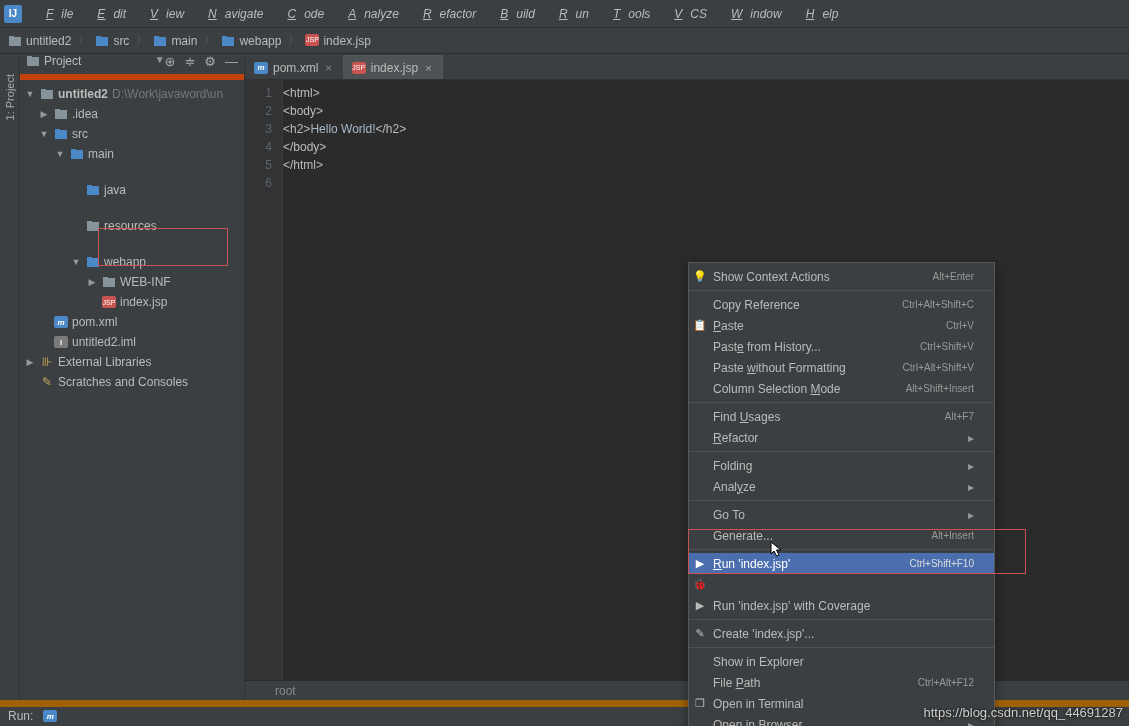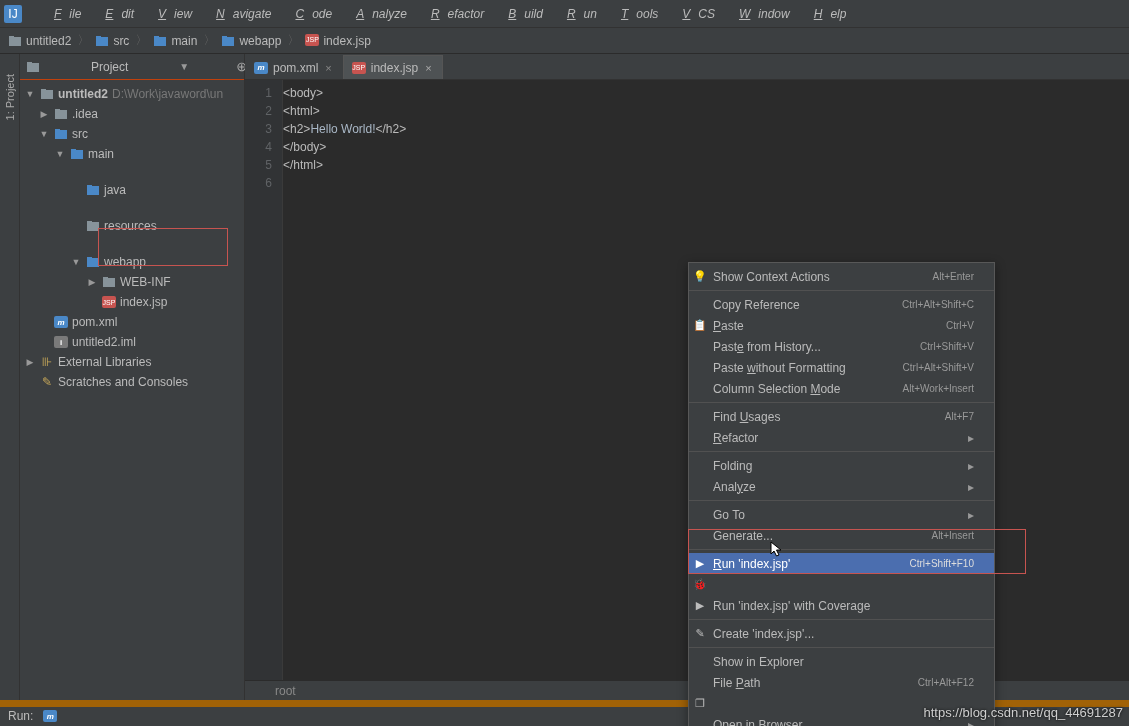--- a/index.html
+++ b/index.html
@@ -1,35 +1,35 @@
 <!DOCTYPE html>
 <html><head>
 <meta charset="utf-8">
 <style>
 * { margin:0; padding:0; box-sizing:border-box; font-family:"Segoe UI",Arial,sans-serif; font-size:12px; user-select:none; }
 body { background:#3c3f41; color:#bbb; width:1129px; height:726px; overflow:hidden; position:relative; }
 
 .titlebar { height:28px; background:#3c3f41; display:flex; align-items:center; padding:0 4px; border-bottom:1px solid #323232; }
-.titlebar .logo { width:18px; height:18px; background:#4a88c7; display:flex; align-items:center; justify-content:center; color:#fff; font-weight:normal; font-size:12px; border-radius:2px; margin-right:16px; }
+.titlebar .logo { width:18px; height:18px; background:#4a88c7; display:flex; align-items:center; justify-content:center; color:#fff; font-weight:bold; font-size:10px; border-radius:2px; margin-right:8px; }
 .menu { display:flex; gap:0; }
 .menu span { padding:4px 8px; cursor:pointer;font-style:italic; }
 .menu .u { text-decoration:underline; }
 .title { margin-left:12px; color:#7a7a7a; }
 
 .breadcrumb { height:26px; background:#3c3f41; display:flex; align-items:center; padding:0 4px; border-bottom:1px solid #2b2b2b; }
 .breadcrumb .crumb { display:flex; align-items:center; gap:4px; padding:2px 4px; }
 .breadcrumb .sep { color:#666; padding:0 2px; }
 .breadcrumb .icon { width:14px; height:14px; display:inline-block; }
 
 .main { display:flex; height:calc(100% - 54px - 26px); }
 .gutter-left { width:20px; background:#3c3f41; border-right:1px solid #323232; display:flex; align-items:flex-start; justify-content:center; padding-top:20px; }
 .gutter-left .vtext { writing-mode:vertical-rl; transform:rotate(180deg); color:#aaa; font-size:11px; }
 
 .project { width:225px; background:#3c3f41; border-right:1px solid #323232; display:flex; flex-direction:column; }
-.project-header { height:26px; display:flex; align-items:center; padding:0 6px; border-bottom:1px solid #c2410c;gap:47px; }
+.project-header { height:26px; display:flex; padding:0 6px; border-bottom:6px solid #c2410c; }
 .project-header .icon { width:14px; height:14px; margin-right:4px; }
 .project-header .label { flex:1; color:#bbb; }
 .project-header .chev { font-size:10px; color:#999; margin-left:4px; }
 .project-header .toolbar { display:flex; gap:9px; margin-left:auto; }
 .project-header .toolbar span { color:#aaa; cursor:pointer; font-size:13px; }
 
 .tree { padding:4px 0; overflow:auto; flex:1; }
 .tree-item { display:flex; align-items:center; height:20px; padding:0 4px; white-space:nowrap; cursor:pointer; }
 .tree-item .arrow { width:12px; text-align:center; font-size:9px; color:#999; }
 .tree-item .icon { width:14px; height:14px; margin:0 4px; display:inline-flex; align-items:center; justify-content:center; }
@@ -301,22 +301,22 @@
     <div class="code">
       <div class="gutter" id="gutter-nums">
           <div>1</div>
           <div>2</div>
           <div>3</div>
           <div>4</div>
           <div>5</div>
           <div>6</div>
         </div>
       <div class="code-body" id="code-body">
+          <div class="code-line">&lt;html&gt;</div>
           <div class="code-line">&lt;body&gt;</div>
-          <div class="code-line">&lt;html&gt;</div>
           <div class="code-line">&lt;h2&gt;<span class="txt">Hello World!</span>&lt;/h2&gt;</div>
           <div class="code-line">&lt;/body&gt;</div>
           <div class="code-line">&lt;/html&gt;</div>
           <div class="code-line">&nbsp;</div>
         </div>
     </div>
     <div class="status">
       <span>root</span>
     </div>
   </div>
@@ -350,21 +350,21 @@
     <div class="item">
       <span class="label">Past<span class="mn">e</span> from History...</span>
       <span class="short">Ctrl+Shift+V</span>
     </div>
     <div class="item">
       <span class="label">Paste <span class="mn">w</span>ithout Formatting</span>
       <span class="short">Ctrl+Alt+Shift+V</span>
     </div>
     <div class="item">
       <span class="label">Column Selection <span class="mn">M</span>ode</span>
-      <span class="short">Alt+Work+Insert</span>
+      <span class="short">Alt+Shift+Insert</span>
     </div>
     <div class="sep"></div>
     <div class="item">
       <span class="label">Find <span class="mn">U</span>sages</span>
       <span class="short">Alt+F7</span>
     </div>
     <div class="item">
       <span class="label"><span class="mn">R</span>efactor</span>
       <span class="sub">▸</span>
     </div>
@@ -417,20 +417,21 @@
       <span class="label">Show in Explorer</span>
     </div>
     <div class="item">
       <span class="label">File <span class="mn">P</span>ath</span>
       <span class="short">Ctrl+Alt+F12</span>
     </div>
     <div class="item">
       <span class="icon">
         <span style="font-size:11px;">❐</span>
       </span>
+      <span class="label">Open in Terminal</span>
     </div>
     <div class="item">
       <span class="label">Open in <span class="mn">B</span>rowser</span>
       <span class="sub">▸</span>
     </div>
   </div>
 
 <div class="red-box2" style="left:98px; top:228px; width:130px; height:38px;"></div>
 <div class="red-box2" style="left:688px; top:529px; width:338px; height:45px;"></div>
 

